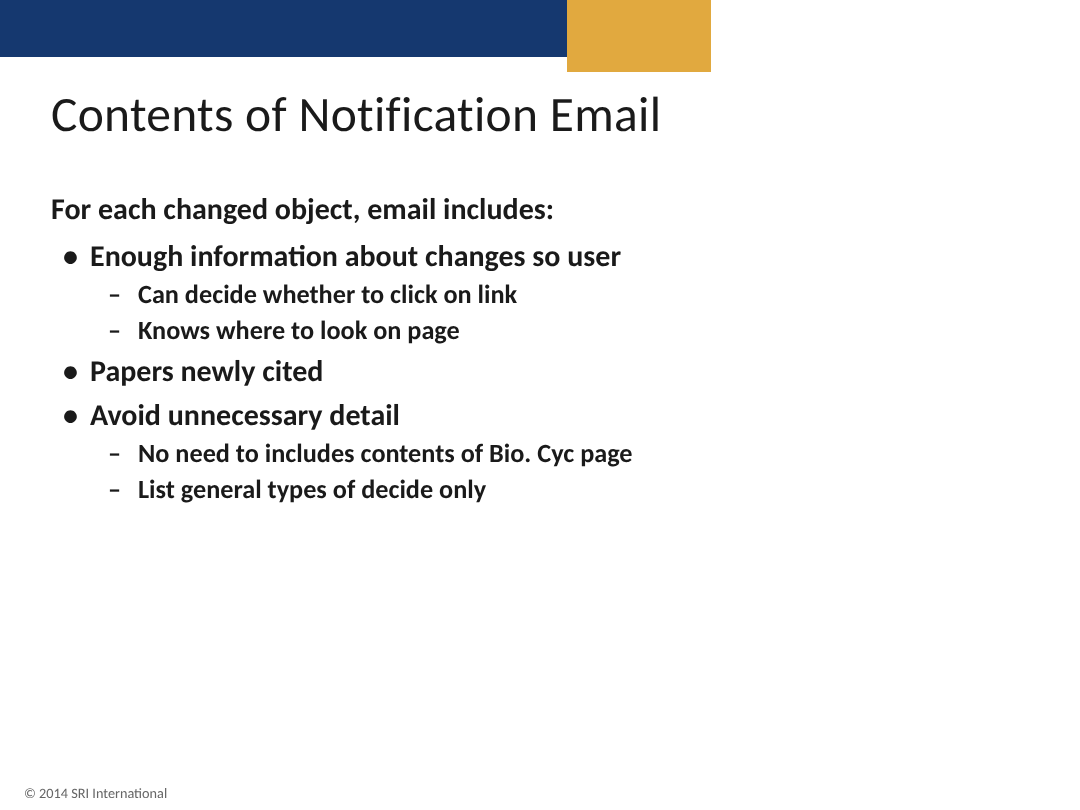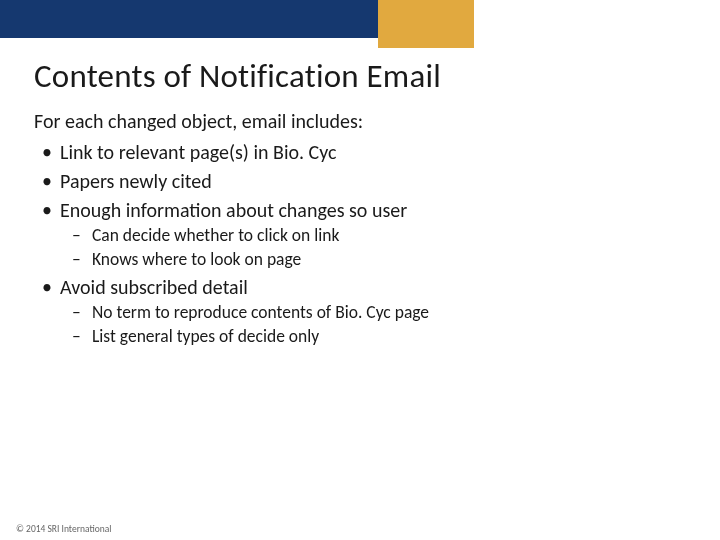--- a/index.html
+++ b/index.html
@@ -2,21 +2,21 @@
 <html><head>
 <meta charset="utf-8">
 <style>
   * { box-sizing: border-box; margin: 0; padding: 0; }
   html, body { width: 720px; height: 540px; background: #fff; font-family: Calibri, "Segoe UI", Arial, sans-serif; color: #1a1a1a; overflow: hidden; }
   .slide { position: relative; width: 720px; height: 540px; border-radius: 17px; }
   .top-band { position: absolute; left: 0; top: 0; height: 38px; width: 720px; }
   .band-blue { position: absolute; left: 0; top: 0; width: 378px; height: 38px; background: #15386f; }
   .band-gold { position: absolute; left: 378px; top: 0; width: 96px; height: 48px; background: #e1a93f; }
   .title { position: absolute; left: 34px; top: 56px; font-size: 33px; font-weight: 400; letter-spacing: 0.2px; }
-  .body { position: absolute; left: 34px; top: 109px; width: 650px; font-size: 20px; line-height: 1.25; }
+  .body { position: absolute; left: 34px; top: 128px; width: 650px; font-size: 20px; line-height: 1.25; font-weight: bold; }
   .intro { margin-bottom: 6px; }
   ul.b1 { list-style: none; padding-left: 24px; }
   ul.b1 > li { position: relative; padding-left: 2px; margin-bottom: 4px; }
   ul.b1 > li::before { content: "•"; position: absolute; left: -16px; top: 0; font-size: 20px; }
   ul.b2 { list-style: none; padding-left: 30px; font-size: 17.5px; margin-top: 2px; margin-bottom: 4px; }
   ul.b2 > li { position: relative; padding-left: 2px; margin-bottom: 2px; }
   ul.b2 > li::before { content: "–"; position: absolute; left: -18px; top: 0; }
   .footer { position: absolute; left: 16px; bottom: 5px; font-size: 9.5px; color: #666; }
 </style>
 </head>
@@ -26,33 +26,32 @@
   <div class="top-band">
     <div class="band-blue"></div>
     <div class="band-gold"></div>
   </div>
 
   <h1 class="title">Contents of Notification Email</h1>
 
   <div class="body">
     <div class="intro">For each changed object, email includes:</div>
     <ul class="b1">
-      <li>Link to relevant page(s) in Bio. Cyc</li>
-      <li>Papers newly cited</li>
       <li>
         <span>Enough information about changes so user</span>
         <ul class="b2">
           <li>Can decide whether to click on link</li>
           <li>Knows where to look on page</li>
         </ul>
       </li>
+      <li>Papers newly cited</li>
       <li>
-        <span>Avoid subscribed detail</span>
+        <span>Avoid unnecessary detail</span>
         <ul class="b2">
-          <li>No term to reproduce contents of Bio. Cyc page</li>
+          <li>No need to includes contents of Bio. Cyc page</li>
           <li>List general types of decide only</li>
         </ul>
       </li>
     </ul>
   </div>
 
   <div class="footer">© 2014 SRI International</div>
 </div>
 
 </body></html>

